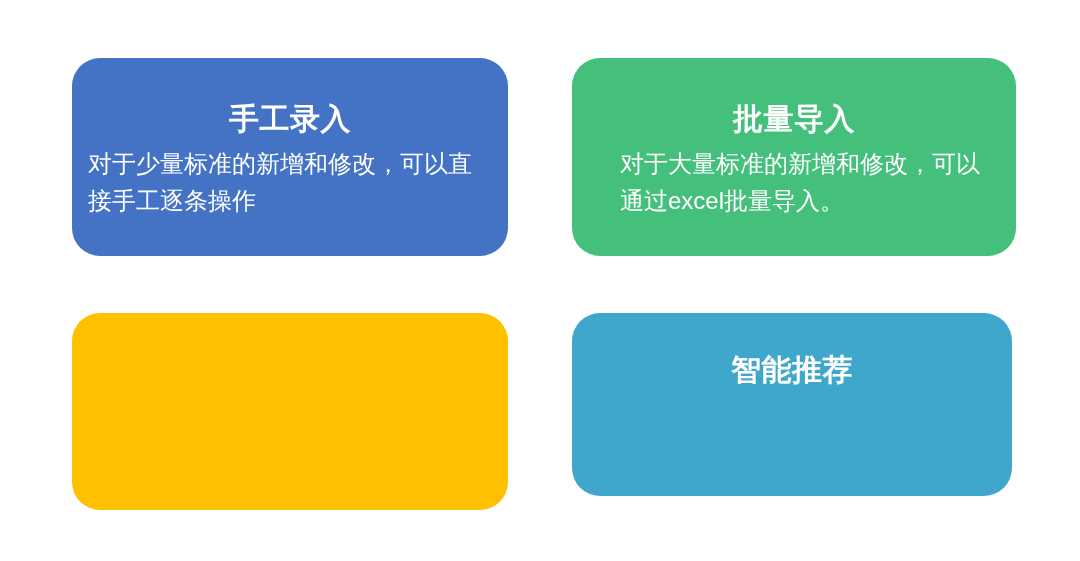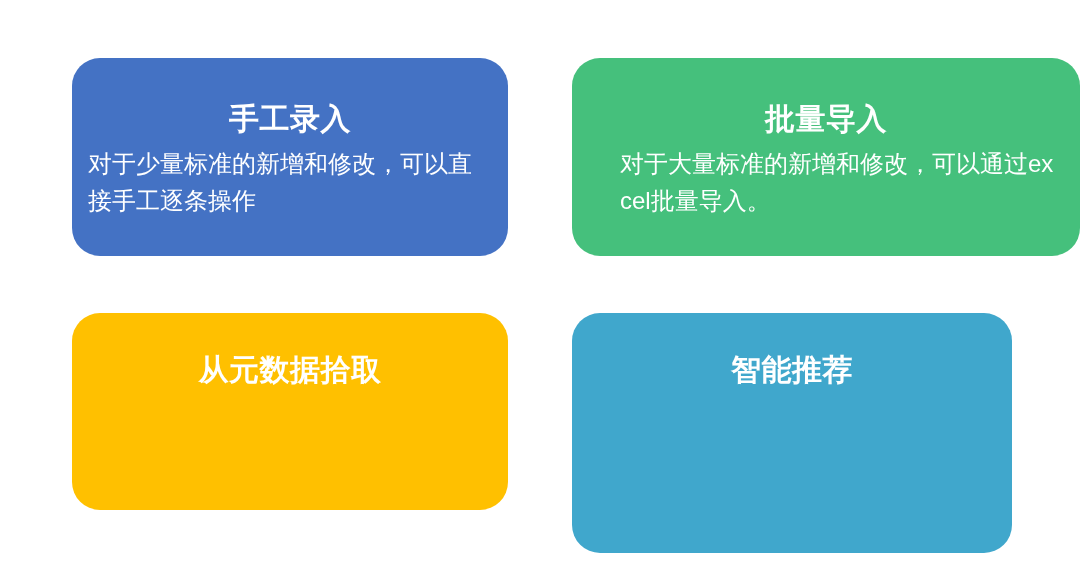--- a/index.html
+++ b/index.html
@@ -25,23 +25,23 @@
   .card {
     position: absolute;
     border-radius: 28px;
     box-sizing: border-box;
     color: #ffffff;
     overflow: hidden;
   }
 
   
   .card.pos-r0c0 { left: 72px;  top: 58px;  width: 436px; height: 198px; }
-  .card.pos-r0c1 { left: 572px; top: 58px;  width: 508px; height: 198px; }
+  .card.pos-r0c1 { left: 572px; top: 58px;  width: 444px; height: 198px; }
   .card.pos-r1c0 { left: 72px;  top: 313px; width: 436px; height: 197px; }
-  .card.pos-r1c1 { left: 572px; top: 313px; width: 440px; height: 240px; text-decoration: underline; }
+  .card.pos-r1c1 { left: 572px; top: 313px; width: 440px; height: 183px; text-decoration: underline; }
 
   
   .card.theme-blue       { background: #4472c4; }
   .card.theme-green      { background: #45c07c; }
   .card.theme-yellow     { background: #ffc000; }
   .card.theme-lightblue  { background: #40a7cc; }
 
   .card-inner {
     position: absolute;
     left: 0;
@@ -94,21 +94,20 @@
 
   <div class="card pos-r0c1 theme-green">
     <div class="card-inner">
       <div class="card-title">批量导入</div>
       <div class="card-body">对于大量标准的新增和修改，可以通过excel批量导入。</div>
     </div>
   </div>
 
   <div class="card pos-r1c0 theme-yellow">
     <div class="card-inner">
-      <div class="card-title">从元数据拾取</div>
     </div>
   </div>
 
   <div class="card pos-r1c1 theme-lightblue">
     <div class="card-inner">
       <div class="card-title">智能推荐</div>
     </div>
   </div>
 
 </div>

